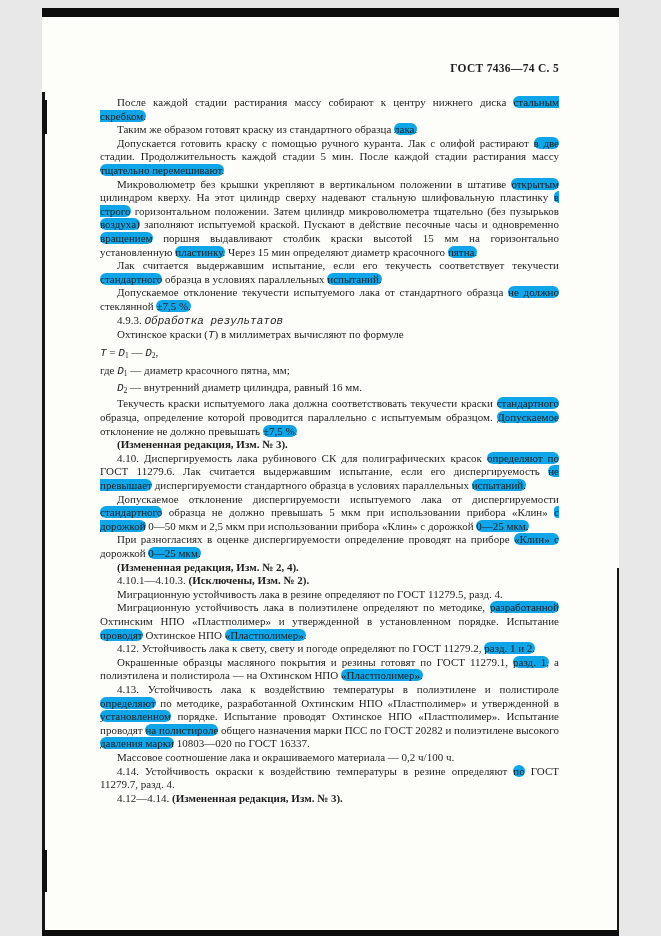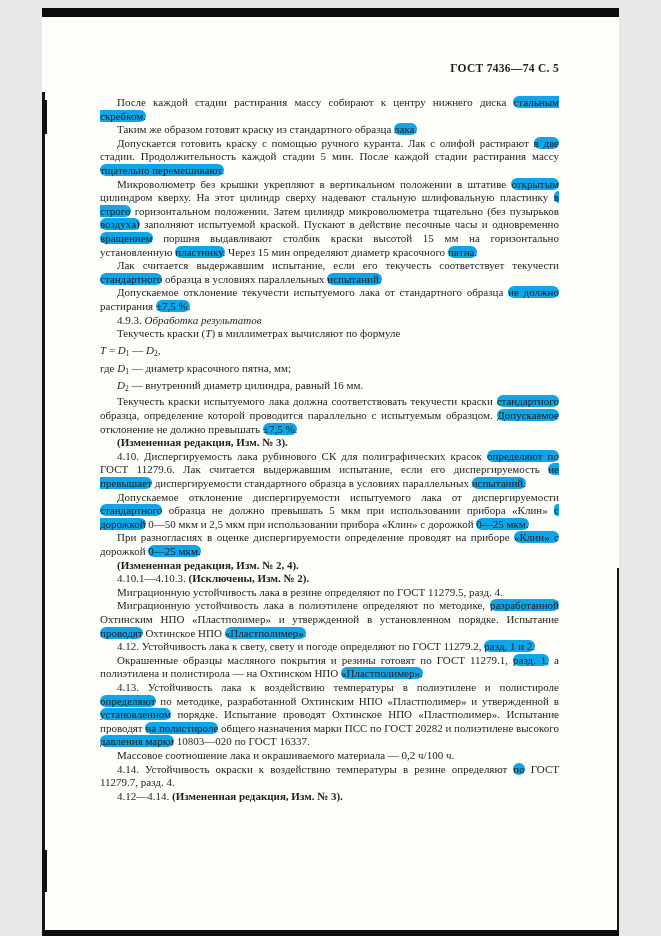--- a/index.html
+++ b/index.html
@@ -32,21 +32,21 @@
     left: 58px;
     right: 60px;
     top: 88px;
     font: 11px/13.6px "Liberation Serif", serif;
     text-align: justify;
   }
   .para { margin: 0; text-indent: 17px; }
   .para.noindent { text-indent: 0; }
   .para.formula { text-align: left; text-indent: 0; margin: 3px 0 2px; }
   .b   { font-weight: bold; }
-  .i   { font-style: italic; }
+  .i   { font-style: italic; font-family: Liberation Mono, monospace; }
   .sub { font-size: 7.5px; vertical-align: -2px; }
   .hl  { background: #0ea5e9; border-radius: 6px; }
 </style>
 </head>
 <body>
 
 <div class="page">
   <div class="bar-top"></div>
   <div class="edge-left"></div>
   <div class="blob-left-top"></div>
@@ -55,23 +55,23 @@
   <div class="bar-bottom"></div>
 
   <div class="header">ГОСТ 7436—74 С. 5</div>
 
   <div class="content">
       <p class="para"><span>После каждой стадии растирания массу собирают к центру нижнего диска </span><span class="hl">стальным скребком.</span></p>
       <p class="para"><span>Таким же образом готовят краску из стандартного образца </span><span class="hl">лака.</span></p>
       <p class="para"><span>Допускается готовить краску с помощью ручного куранта. Лак с олифой растирают </span><span class="hl">в две</span><span> стадии. Продолжительность каждой стадии 5 мин. После каждой стадии растирания массу </span><span class="hl">тщательно перемешивают.</span></p>
       <p class="para"><span>Микроволюметр без крышки укрепляют в вертикальном положении в штативе </span><span class="hl">открытым</span><span> цилиндром кверху. На этот цилиндр сверху надевают стальную шлифовальную пластинку </span><span class="hl">в строго</span><span> горизонтальном положении. Затем цилиндр микроволюметра тщательно (без пузырьков </span><span class="hl">воздуха)</span><span> заполняют испытуемой краской. Пускают в действие песочные часы и одновременно </span><span class="hl">вращением</span><span> поршня выдавливают столбик краски высотой 15 мм на горизонтально установленную </span><span class="hl">пластинку.</span><span> Через 15 мин определяют диаметр красочного </span><span class="hl">пятна.</span></p>
       <p class="para"><span>Лак считается выдержавшим испытание, если его текучесть соответствует текучести </span><span class="hl">стандартного</span><span> образца в условиях параллельных </span><span class="hl">испытаний.</span></p>
-      <p class="para"><span>Допускаемое отклонение текучести испытуемого лака от стандартного образца </span><span class="hl">не должно</span><span> растирания </span><span class="hl">±7,5 %.</span></p>
+      <p class="para"><span>Допускаемое отклонение текучести испытуемого лака от стандартного образца </span><span class="hl">не должно</span><span> стеклянной </span><span class="hl">±7,5 %.</span></p>
       <p class="para"><span>4.9.3. </span><span class="i">Обработка результатов</span></p>
-      <p class="para"><span>Текучесть краски (</span><span class="i">Т</span><span>) в миллиметрах вычисляют по формуле</span></p>
+      <p class="para"><span>Охтинское краски (</span><span class="i">Т</span><span>) в миллиметрах вычисляют по формуле</span></p>
       <p class="para formula"><span class="i">T</span><span> = </span><span class="i">D</span><span class="sub">1</span><span> — </span><span class="i">D</span><span class="sub">2</span><span>,</span></p>
       <p class="para noindent"><span>где </span><span class="i">D</span><span class="sub">1</span><span> — диаметр красочного пятна, мм;</span></p>
       <p class="para"><span class="i">D</span><span class="sub">2</span><span> — внутренний диаметр цилиндра, равный 16 мм.</span></p>
       <p class="para"><span>Текучесть краски испытуемого лака должна соответствовать текучести краски </span><span class="hl">стандартного</span><span> образца, определение которой проводится параллельно с испытуемым образцом. </span><span class="hl">Допускаемое</span><span> отклонение не должно превышать </span><span class="hl">±7,5 %.</span></p>
       <p class="para"><span class="b">(Измененная редакция, Изм. № 3).</span></p>
       <p class="para"><span>4.10. Диспергируемость лака рубинового СК для полиграфических красок </span><span class="hl">определяют по</span><span> ГОСТ 11279.6. Лак считается выдержавшим испытание, если его диспергируемость </span><span class="hl">не превышает</span><span> диспергируемости стандартного образца в условиях параллельных </span><span class="hl">испытаний.</span></p>
       <p class="para"><span>Допускаемое отклонение диспергируемости испытуемого лака от диспергируемости </span><span class="hl">стандартного</span><span> образца не должно превышать 5 мкм при использовании прибора «Клин» </span><span class="hl">с дорожкой</span><span> 0—50 мкм и 2,5 мкм при использовании прибора «Клин» с дорожкой </span><span class="hl">0—25 мкм.</span></p>
       <p class="para"><span>При разногласиях в оценке диспергируемости определение проводят на приборе </span><span class="hl">«Клин» с</span><span> дорожкой </span><span class="hl">0—25 мкм.</span></p>
       <p class="para"><span class="b">(Измененная редакция, Изм. № 2, 4).</span></p>
       <p class="para"><span>4.10.1—4.10.3. </span><span class="b">(Исключены, Изм. № 2).</span></p>

